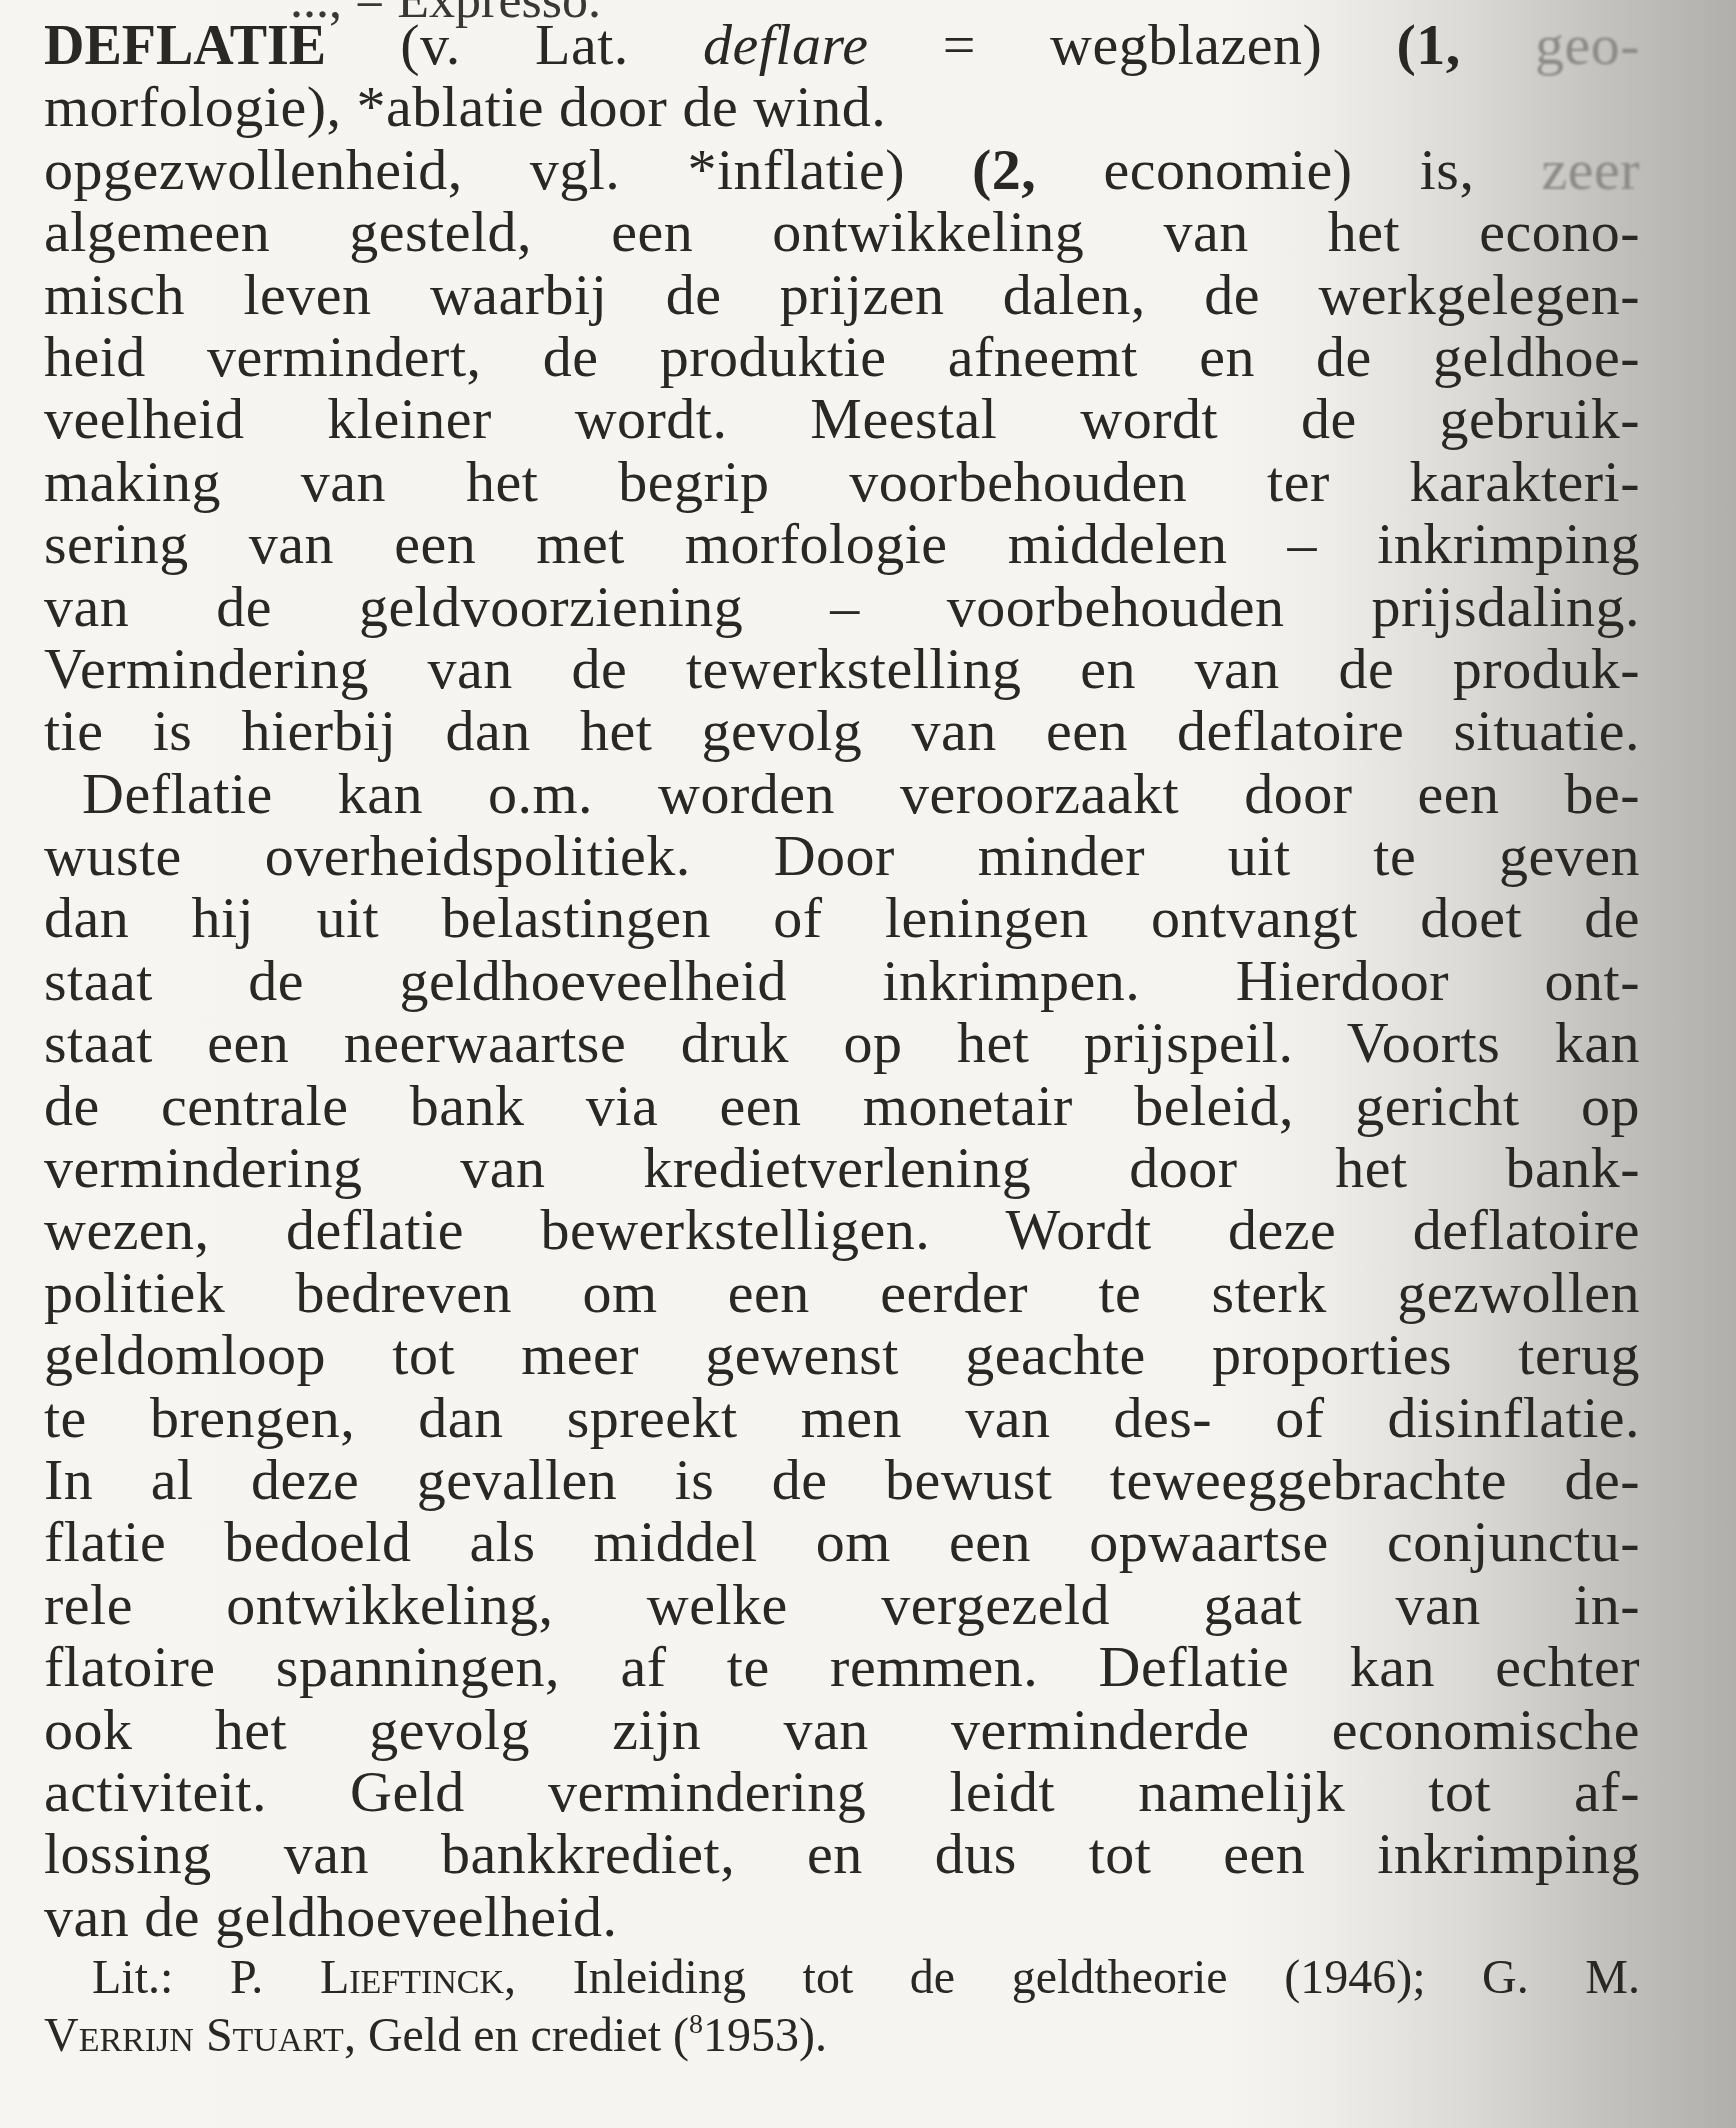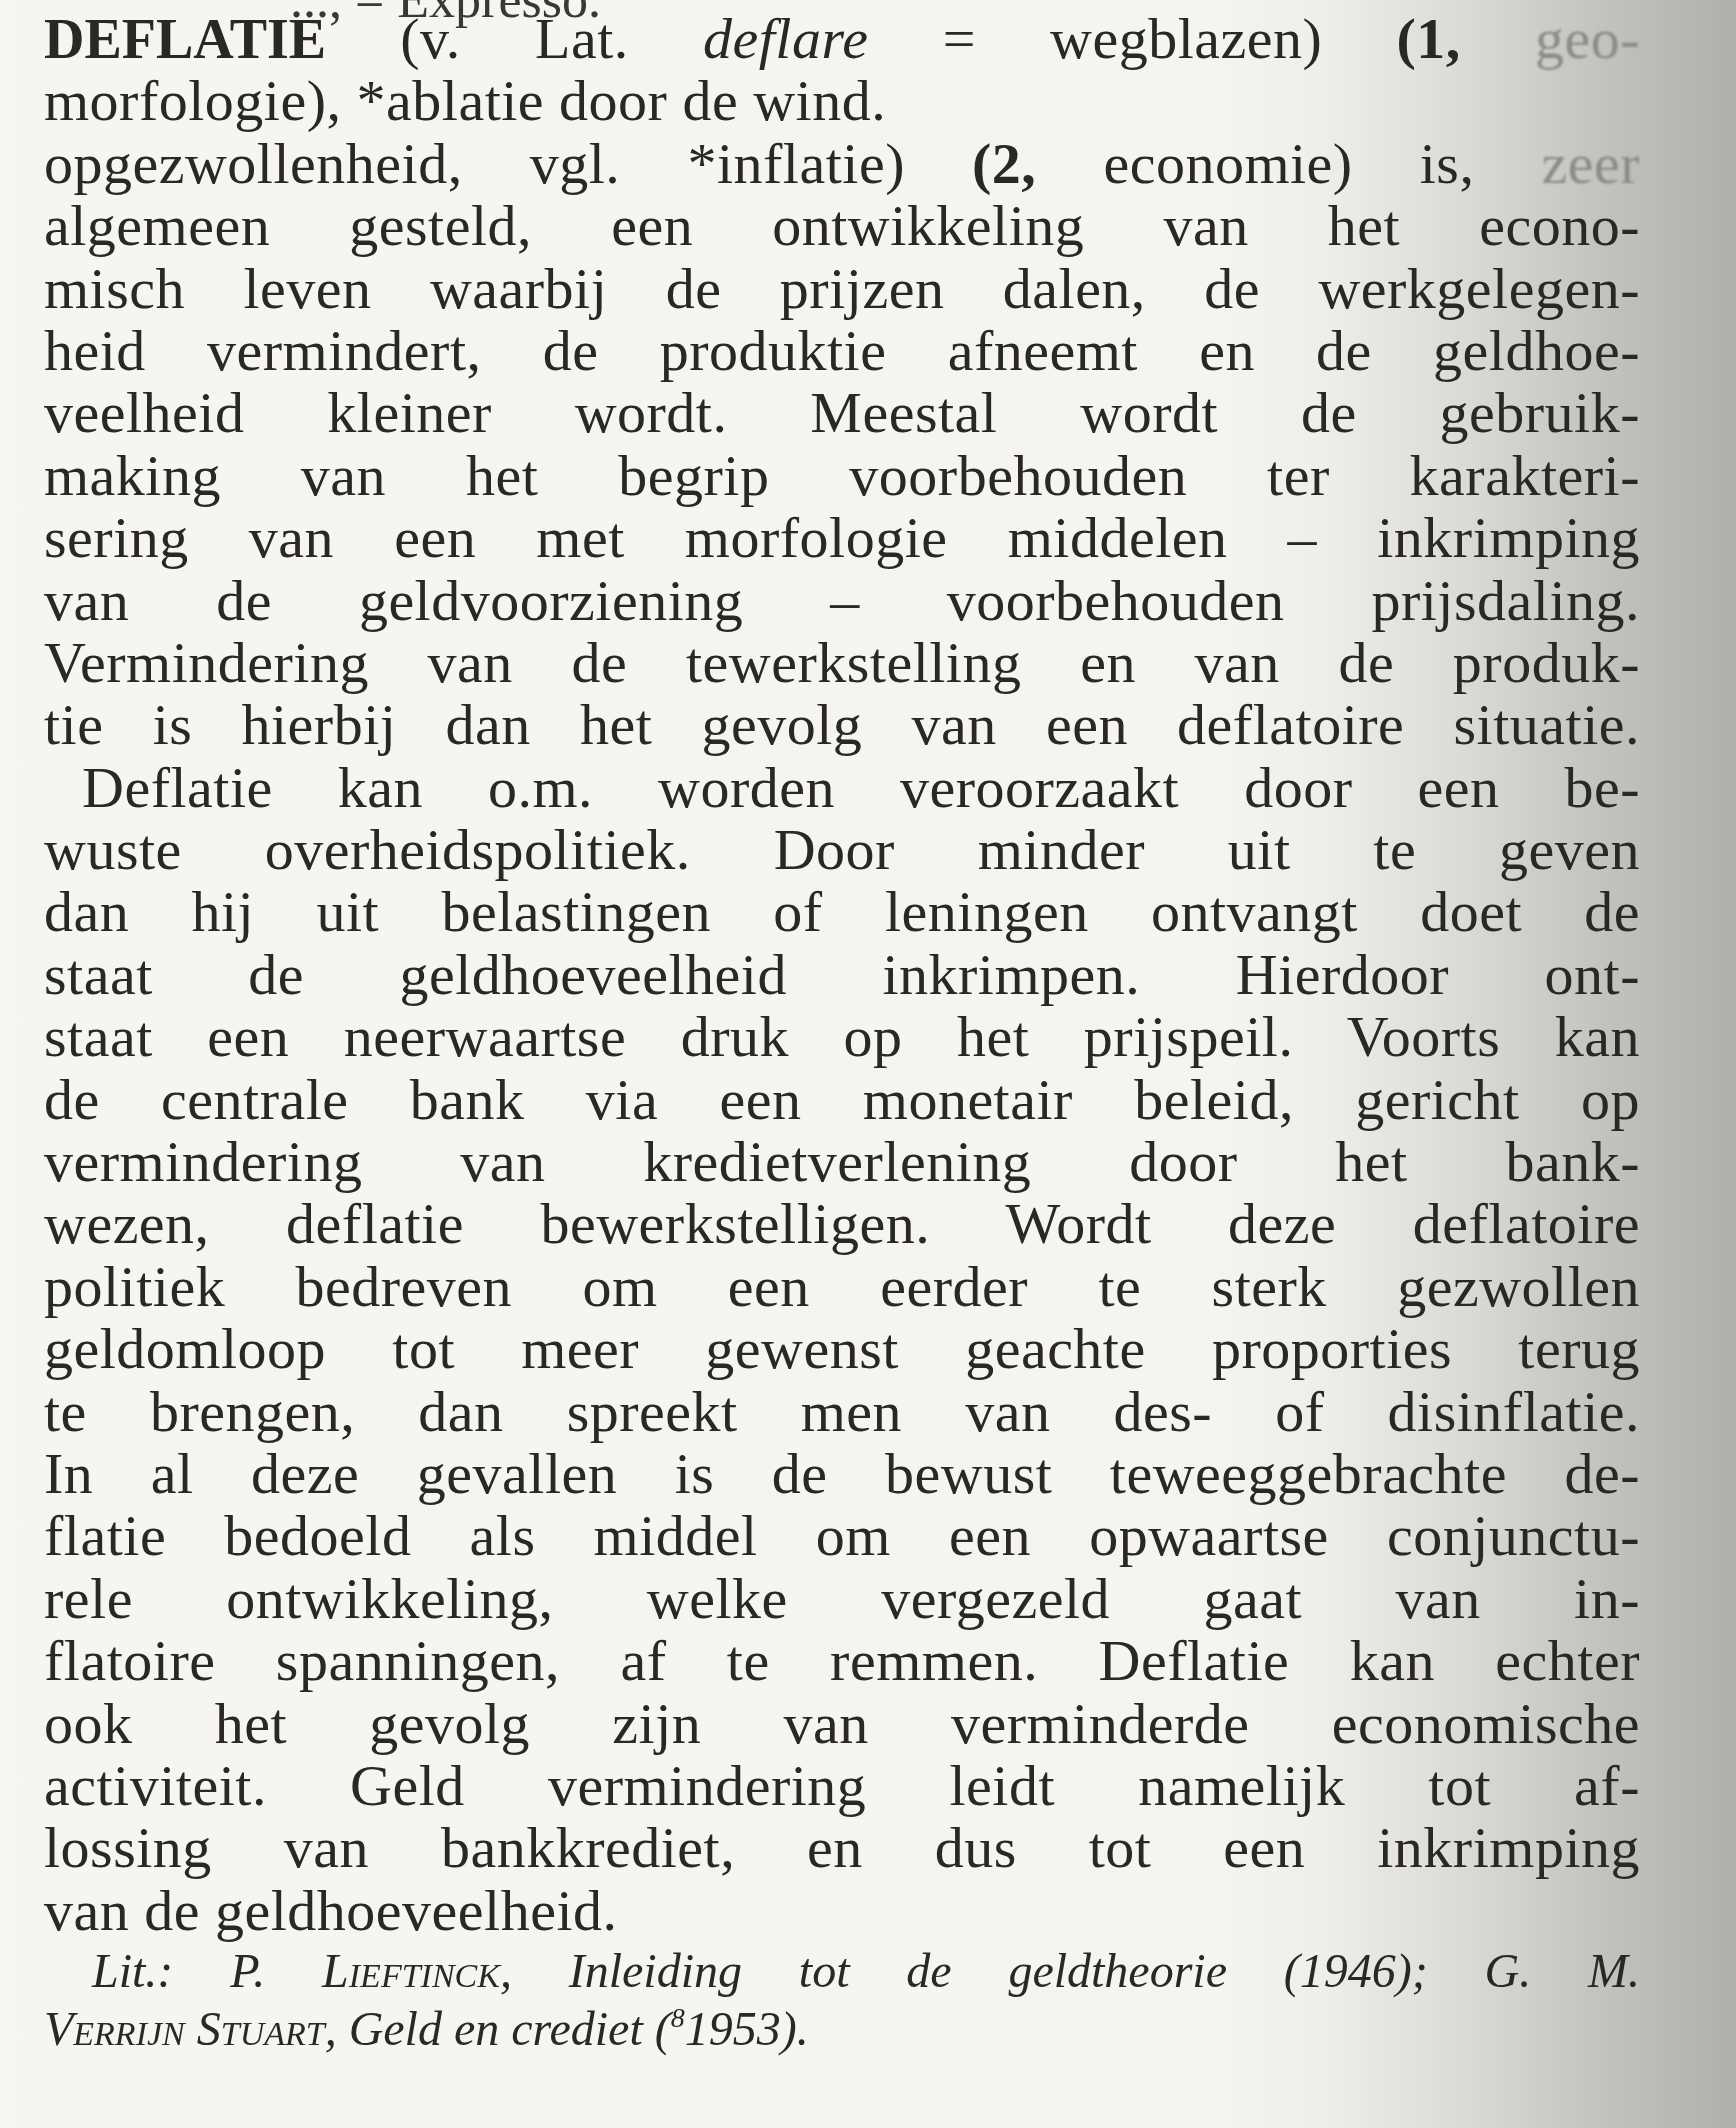--- a/index.html
+++ b/index.html
@@ -12,38 +12,38 @@
   }
   .page {
     position: absolute; left: 0; top: 0; width: 1736px; height: 2128px;
     background: linear-gradient(to right, #f6f5f1 0%, #f5f4f0 70%, #efeeea 76%, #dcdbd7 84%, #c4c3bf 92%, #b0afab 100%);
   }
   .topcut {
     position: absolute; left: 290px; top: -30px;
     font-size: 52px; color: #3a3835; white-space: nowrap;
   }
   .col {
-    position: absolute; left: 44px; top: 8px; width: 1596px;
+    position: absolute; left: 44px; top: 14px; width: 1596px;
   }
   .line {
     height: 62.4px; line-height: 62.4px;
     font-size: 58px; white-space: nowrap;
     text-align: justify; text-align-last: justify;
     letter-spacing: 0.5px;
     overflow: visible;
   }
   .line.last { text-align-last: left; }
   .line.indent { padding-left: 38px; }
   .hw { font-weight: bold; font-size: 56px; letter-spacing: 0px; }
   .it { font-style: italic; }
   .b { font-weight: bold; }
   .fade { color: #8d8b88; filter: blur(1.2px); }
   .lit {
     height: 58px; line-height: 58px; font-size: 48px; white-space: nowrap;
-    text-align: justify; text-align-last: justify; font-style: italic;
+    text-align: justify; text-align-last: justify;
   }
   .lit.indent { padding-left: 48px; }
   .lit.last { text-align-last: left; }
   .sc { font-variant: small-caps; }
   sup { font-size: 28px; vertical-align: 18px; line-height: 0; }
 </style>
 </head>
 <body>
 
 <div class="page">

